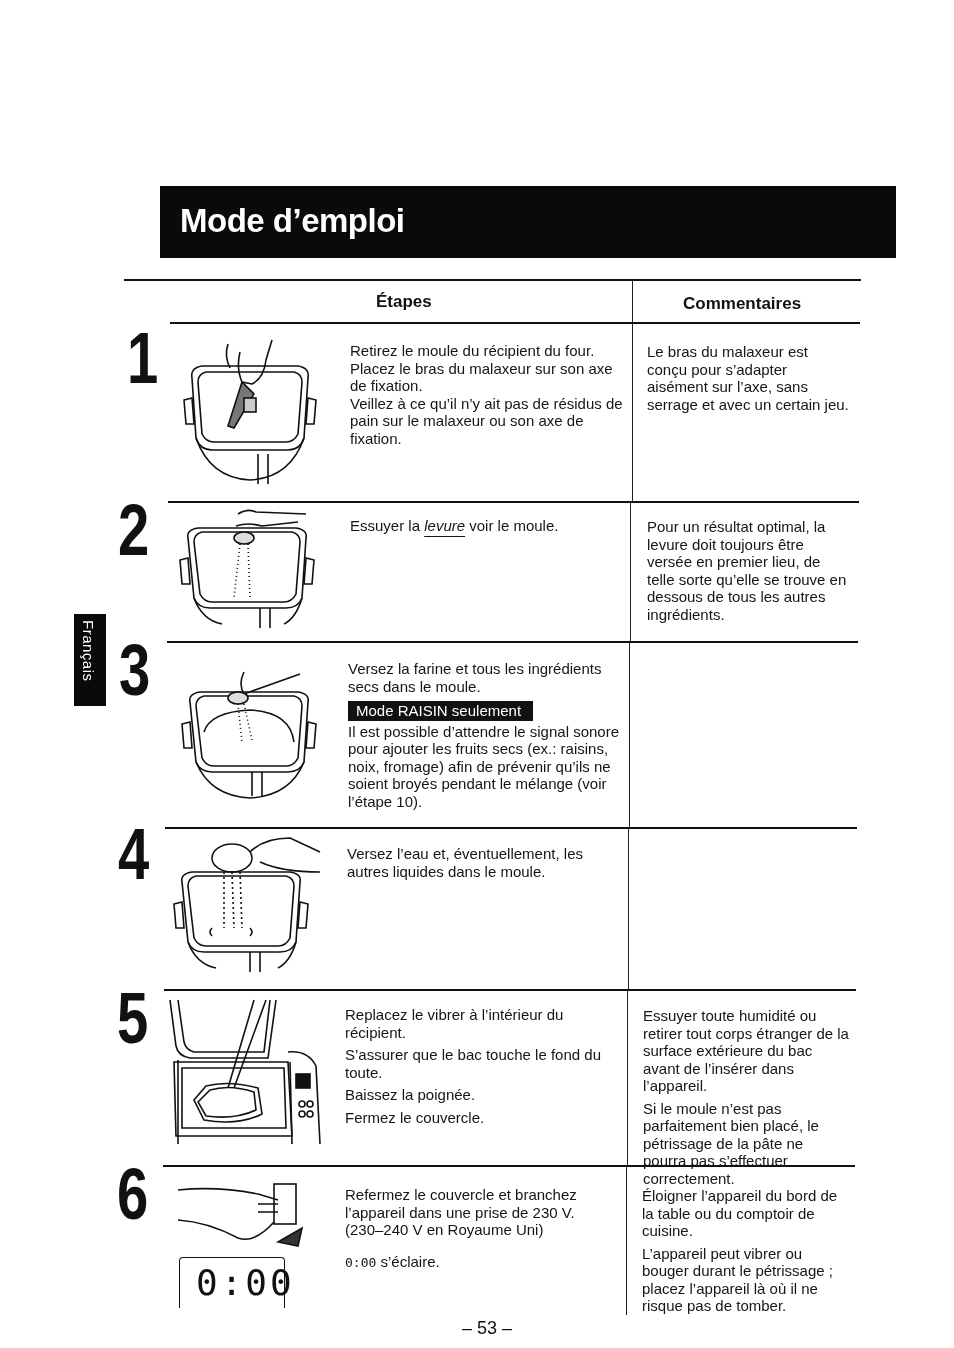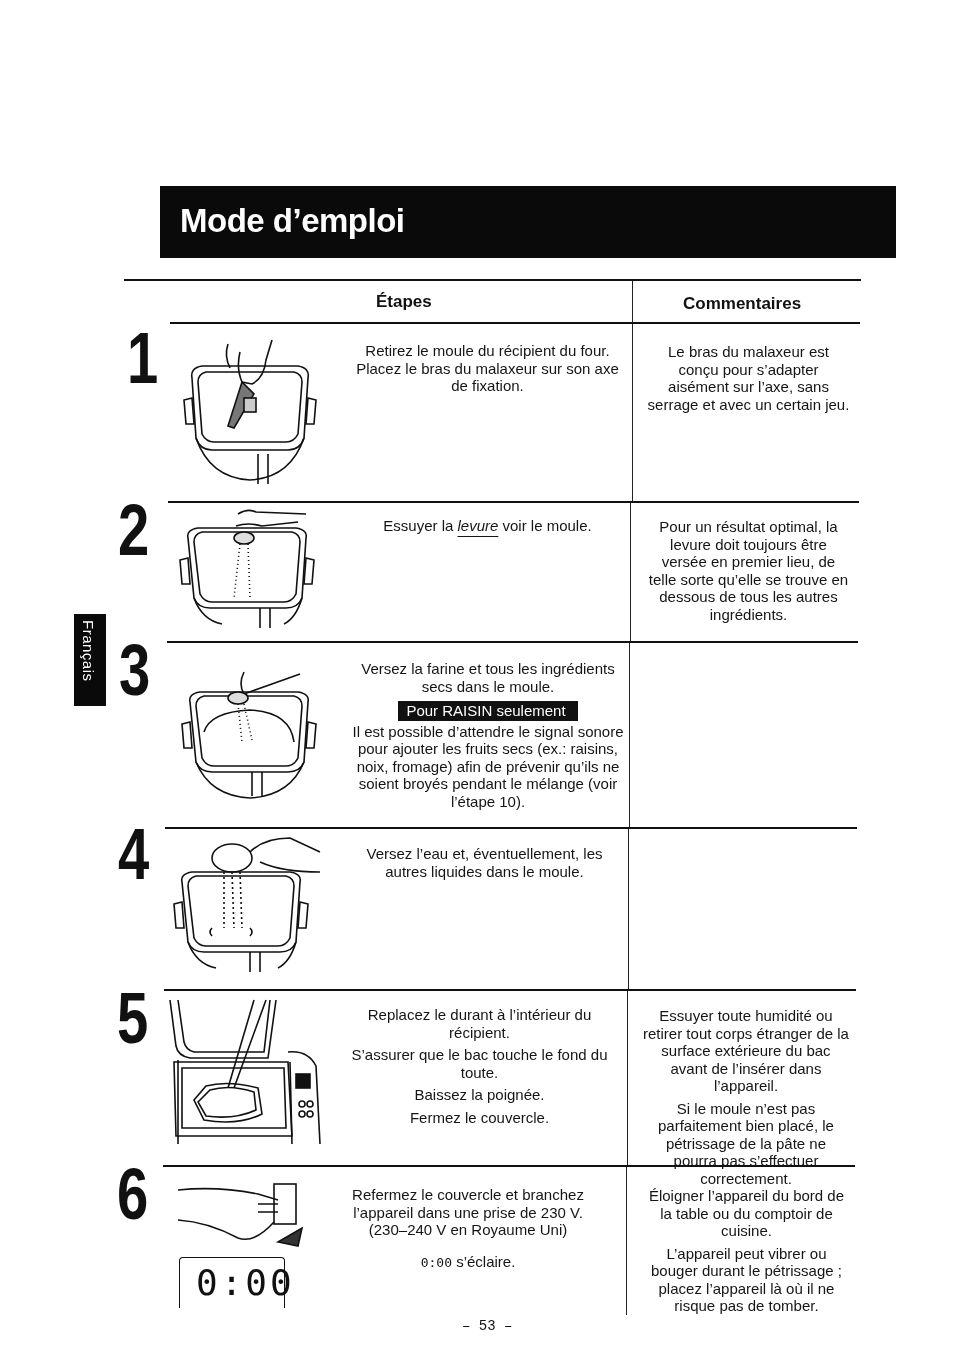--- a/index.html
+++ b/index.html
@@ -10,29 +10,29 @@
     .title-bar .title { position: absolute; left: 20px; top: 16px; color: #fff; font-size: 33px;
                         font-weight: bold; letter-spacing: -0.5px; }
     .topline { left: 124px; top: 279px; width: 737px; height: 2px; background: #111; }
     .hdr { font-weight: bold; font-size: 17px; }
     .hdr-etapes { left: 376px; top: 292px; }
     .hdr-comm { left: 683px; top: 294px; }
     .col-div { width: 1px; background: #222; }
     .hline { height: 2px; background: #111; }
     .stepnum { font-weight: bold; font-size: 72px; line-height: 1; transform: scaleX(0.78);
                transform-origin: left top; letter-spacing: -2px; }
-    .txt { font-size: 15px; line-height: 17.5px; color: #151515; text-align: center; }
+    .txt { font-size: 15px; line-height: 17.5px; color: #151515; }
     .txt p { margin: 0 9px 5px 0; }
     .txt p.tight { margin: 0; }
     .raisin { display: inline-block; background: #111; color: #fff; padding: 1px 12px 1px 8px;
               font-size: 15px; margin: 6px 0 2px 0; }
     .side-tab { left: 74px; top: 614px; width: 32px; height: 92px; background: #0a0a0a; }
     .side-tab span { position: absolute; left: 6px; top: 6px; color: #fff; font-size: 15px;
                      writing-mode: vertical-rl; letter-spacing: 0.5px; }
-    .pagenum { left: 462px; top: 1318px; font-size: 14px; font-family: Liberation Mono, monospace; }
+    .pagenum { left: 462px; top: 1318px; font-size: 18px; }
     .lcd { font-family: "DejaVu Sans Mono", monospace; }
     .levure { font-style: italic; text-decoration: underline; text-underline-offset: 5px; }
     svg { position: absolute; overflow: visible; }
   </style>
 </head>
 <body>
 
 <div class="abs title-bar">
   <div class="title">Mode d’emploi</div>
 </div>
@@ -69,20 +69,21 @@
     <path d="M16 100 Q30 140 70 142 Q110 140 124 100"></path>
     <path d="M78 116 L78 146 M88 116 L88 146"></path>
     <path d="M60 14 Q56 30 62 44 L72 46 Q84 40 86 22 L92 2"></path>
     <path d="M48 6 Q44 18 50 30"></path>
     <path d="M62 44 L48 88 L54 90 L74 56 Z" fill="#777"></path>
     <rect x="64" y="60" width="12" height="14" fill="#ccc"></rect>
   </g>
 </svg>
 <div class="abs txt" style="left:350px; top:342px; width:275px;">
   <p class="tight">Retirez le moule du récipient du four. Placez le bras du malaxeur sur son axe de fixation.</p>
+  <p class="tight">Veillez à ce qu’il n’y ait pas de résidus de pain sur le malaxeur ou son axe de fixation.</p>
 </div>
 <div class="abs txt" style="left:647px; top:343px; width:212px;">
   <p>Le bras du malaxeur est conçu pour s’adapter aisément sur l’axe, sans serrage et avec un certain jeu.</p>
 </div>
 
 <div class="abs stepnum" style="left:118px; top:494px;">2</div>
 <svg style="left:178px; top:508px;" width="140" height="120" viewBox="0 0 140 120">
   <g fill="none" stroke="#111" stroke-width="1.6">
     <path d="M10 30 Q8 22 20 20 L118 20 Q130 22 128 30 L124 90 Q120 100 108 100 L32 100 Q20 100 16 90 Z"></path>
     <path d="M16 34 Q16 26 24 24 L114 24 Q122 26 122 34 L118 86 Q114 94 106 94 L34 94 Q26 94 22 86 Z"></path>
@@ -114,21 +115,21 @@
     <path d="M24 60 Q30 40 70 38 Q110 40 114 70"></path>
     <path d="M16 90 Q30 124 70 126 Q110 124 124 90"></path>
     <path d="M72 100 L72 124 M82 100 L82 124"></path>
     <path d="M64 0 Q58 12 64 22 L120 2"></path>
     <ellipse cx="58" cy="26" rx="10" ry="6" fill="#ddd"></ellipse>
     <path d="M58 32 L62 70 M64 32 L72 68" stroke-dasharray="1 3"></path>
   </g>
 </svg>
 <div class="abs txt" style="left:348px; top:660px; width:280px;">
   <p class="tight">Versez la farine et tous les ingrédients secs dans le moule.</p>
-  <span class="raisin">Pour RAISIN seulement</span>
+  <span class="raisin">Mode RAISIN seulement</span>
   <p class="tight">Il est possible d’attendre le signal sonore pour ajouter les fruits secs (ex.: raisins, noix, fromage) afin de prévenir qu’ils ne soient broyés pendant le mélange (voir l’étape 10).</p>
 </div>
 
 <div class="abs stepnum" style="left:118px; top:818px;">4</div>
 <svg style="left:172px; top:832px;" width="152" height="140" viewBox="0 0 152 140">
   <g fill="none" stroke="#111" stroke-width="1.6">
     <path d="M10 50 Q8 42 20 40 L118 40 Q130 42 128 50 L124 110 Q120 120 108 120 L32 120 Q20 120 16 110 Z"></path>
     <path d="M16 54 Q16 46 24 44 L114 44 Q122 46 122 54 L118 106 Q114 114 106 114 L34 114 Q26 114 22 106 Z"></path>
     <path d="M2 72 L10 70 L12 96 L4 96 Z"></path>
       <path d="M136 72 L128 70 L126 96 L134 96 Z"></path>
@@ -160,21 +161,21 @@
     <path d="M60 92 L86 4 M66 92 L98 4"></path>
     <path d="M120 56 Q140 54 148 70 L152 148"></path>
     <rect x="128" y="78" width="14" height="14" fill="#111"></rect>
     <circle cx="134" cy="108" r="3"></circle>
       <circle cx="142" cy="108" r="3"></circle>
     <circle cx="134" cy="118" r="3"></circle>
       <circle cx="142" cy="118" r="3"></circle>
   </g>
 </svg>
 <div class="abs txt" style="left:345px; top:1006px; width:278px;">
-  <p>Replacez le durant à l’intérieur du récipient.</p>
+  <p>Replacez le vibrer à l’intérieur du récipient.</p>
   <p>S’assurer que le bac touche le fond du toute.</p>
   <p>Baissez la poignée.</p>
   <p>Fermez le couvercle.</p>
 </div>
 <div class="abs txt" style="left:643px; top:1007px; width:215px;">
   <p>Essuyer toute humidité ou retirer tout corps étranger de la surface extérieure du bac avant de l’insérer dans l’appareil.</p>
   <p>Si le moule n’est pas parfaitement bien placé, le pétrissage de la pâte ne pourra pas s’effectuer correctement.</p>
 </div>
 
 <div class="abs stepnum" style="left:117px; top:1158px;">6</div>

